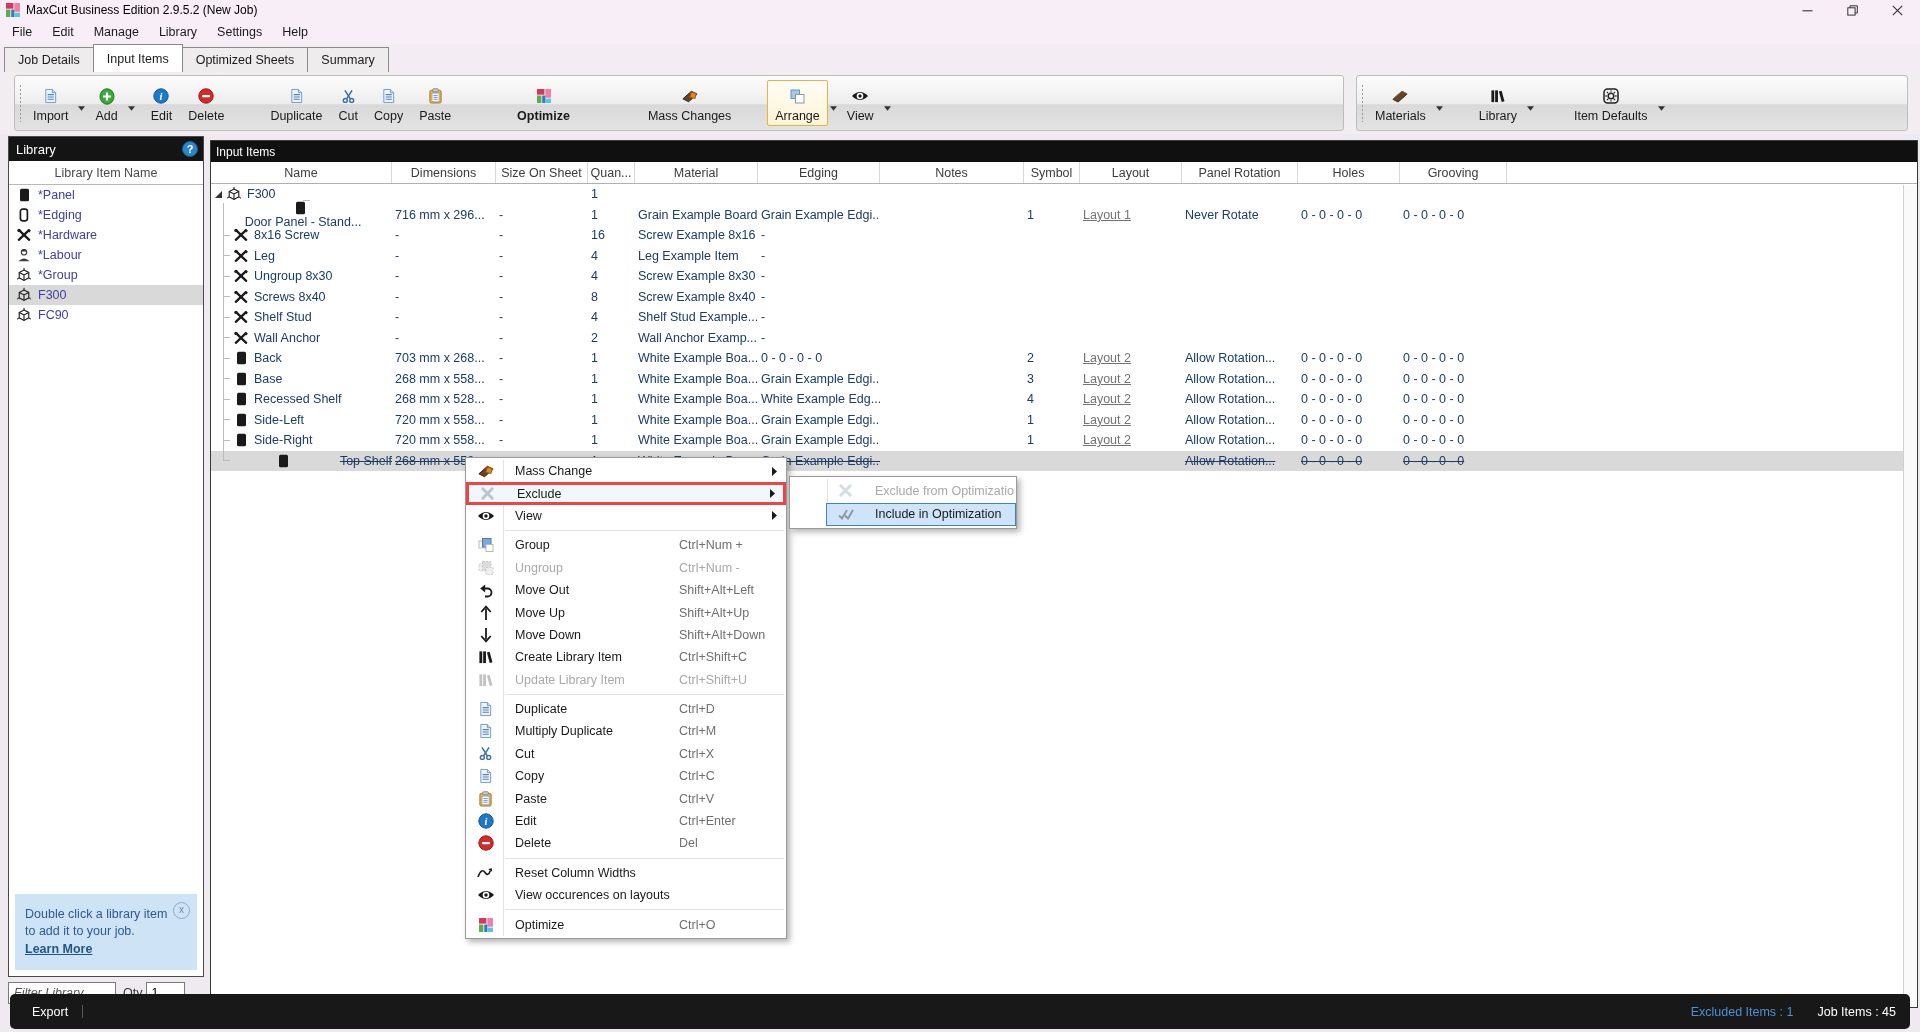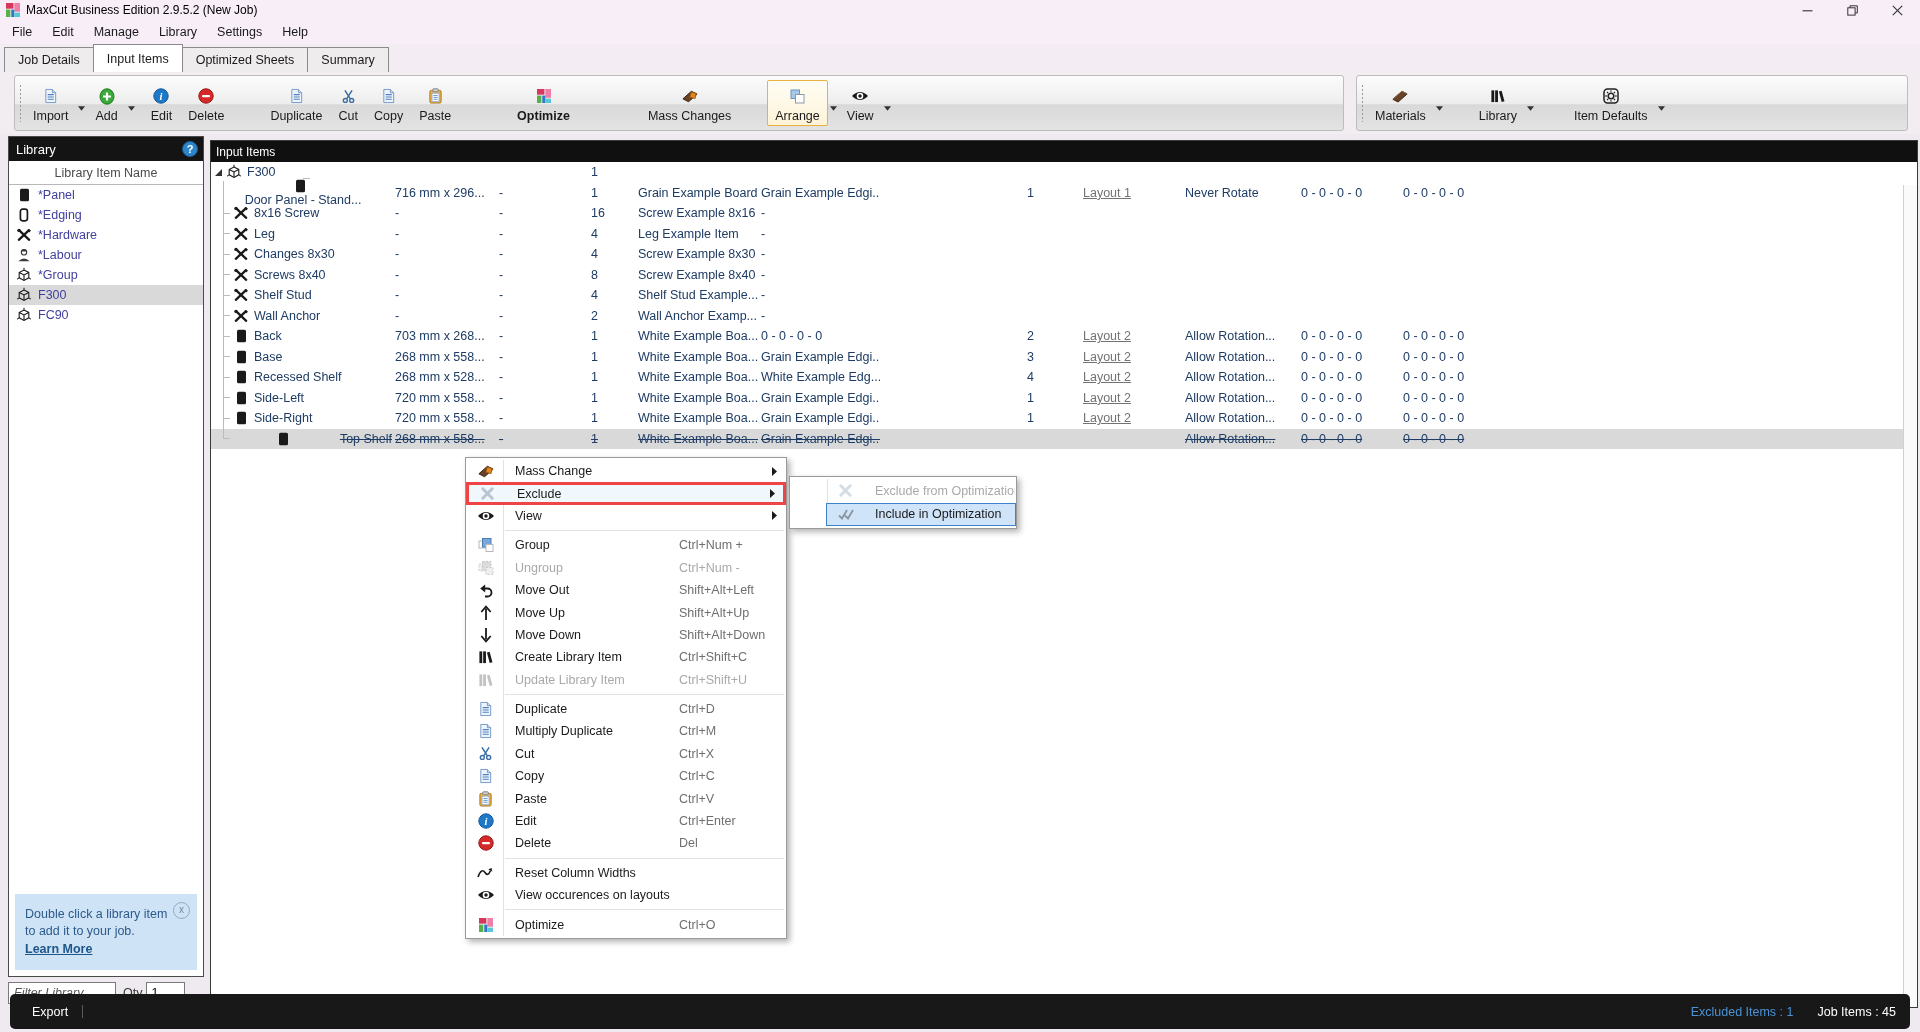--- a/index.html
+++ b/index.html
@@ -434,20 +434,35 @@
 </div>
 
 <div class="filter-row">
   <input class="filter-input" placeholder="Filter Library" style="">
   <span class="qty-label">Qty</span>
   <input class="qty-input" value="1" style="">
 </div>
 
 <div class="main-panel">
   <div class="mp-header">Input Items</div>
+  <div class="thead" id="thead">
+      <div class="th" style="width: 181px;">Name</div>
+      <div class="th" style="width: 104px;">Dimensions</div>
+      <div class="th" style="width: 92px;">Size On Sheet</div>
+      <div class="th" style="width: 47px;">Quan...</div>
+      <div class="th" style="width: 123px;">Material</div>
+      <div class="th" style="width: 122px;">Edging</div>
+      <div class="th" style="width: 144px;">Notes</div>
+      <div class="th" style="width: 56px;">Symbol</div>
+      <div class="th" style="width: 102px;">Layout</div>
+      <div class="th" style="width: 116px;">Panel Rotation</div>
+      <div class="th" style="width: 102px;">Holes</div>
+      <div class="th" style="width: 107px;">Grooving</div>
+      <div class="th" style="flex: 1 1 0%; border-right: none;"></div>
+    </div>
   <div class="tbody" id="tbody">
       <div class="trow">
         <div class="cell name" style="width: 181px;">
           <span class="expd">
             <svg width="9" height="9" viewBox="0 0 9 9">
               <path d="M8 1 V8 H1 Z" fill="#333"></path>
             </svg>
           </span>
           <span class="ricon">
             <svg width="16" height="16" viewBox="0 0 16 16">
@@ -546,21 +561,21 @@
         <div class="cell name" style="width: 181px;">
           <span class="stub"></span>
           <span class="ricon">
             <svg width="16" height="14" viewBox="0 0 16 14">
               <path d="M3 2.2 L13.2 11.8" stroke="#1a1a1a" stroke-width="2.3" stroke-linecap="round"></path>
               <path d="M13 2.2 L2.8 11.8" stroke="#1a1a1a" stroke-width="2.3" stroke-linecap="round"></path>
               <circle cx="3" cy="2.4" r="1.7" fill="#1a1a1a"></circle>
               <path d="M11.7 1 l3.3 1.4 -1.6 2z" fill="#1a1a1a"></path>
             </svg>
           </span>
-          <span>Changes 8x30</span>
+          <span>Ungroup 8x30</span>
         </div>
         <div class="cell" style="width: 104px;">-</div>
         <div class="cell" style="width: 92px;">-</div>
         <div class="cell" style="width: 47px;">4</div>
         <div class="cell" style="width: 123px;">Screw Example 8x30</div>
         <div class="cell" style="width: 122px;">-</div>
         <div class="cell" style="width: 144px;"></div>
         <div class="cell" style="width: 56px;"></div>
         <div class="cell" style="width: 102px;"></div>
         <div class="cell" style="width: 116px;"></div>

